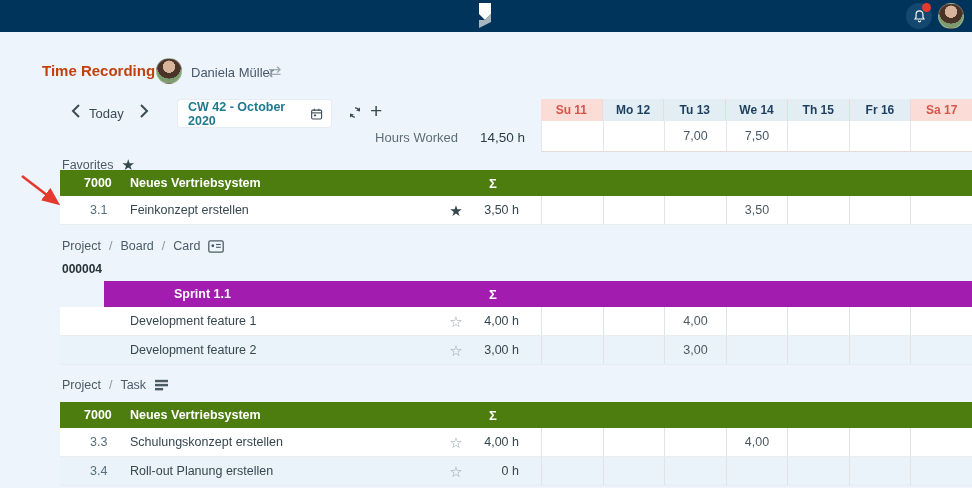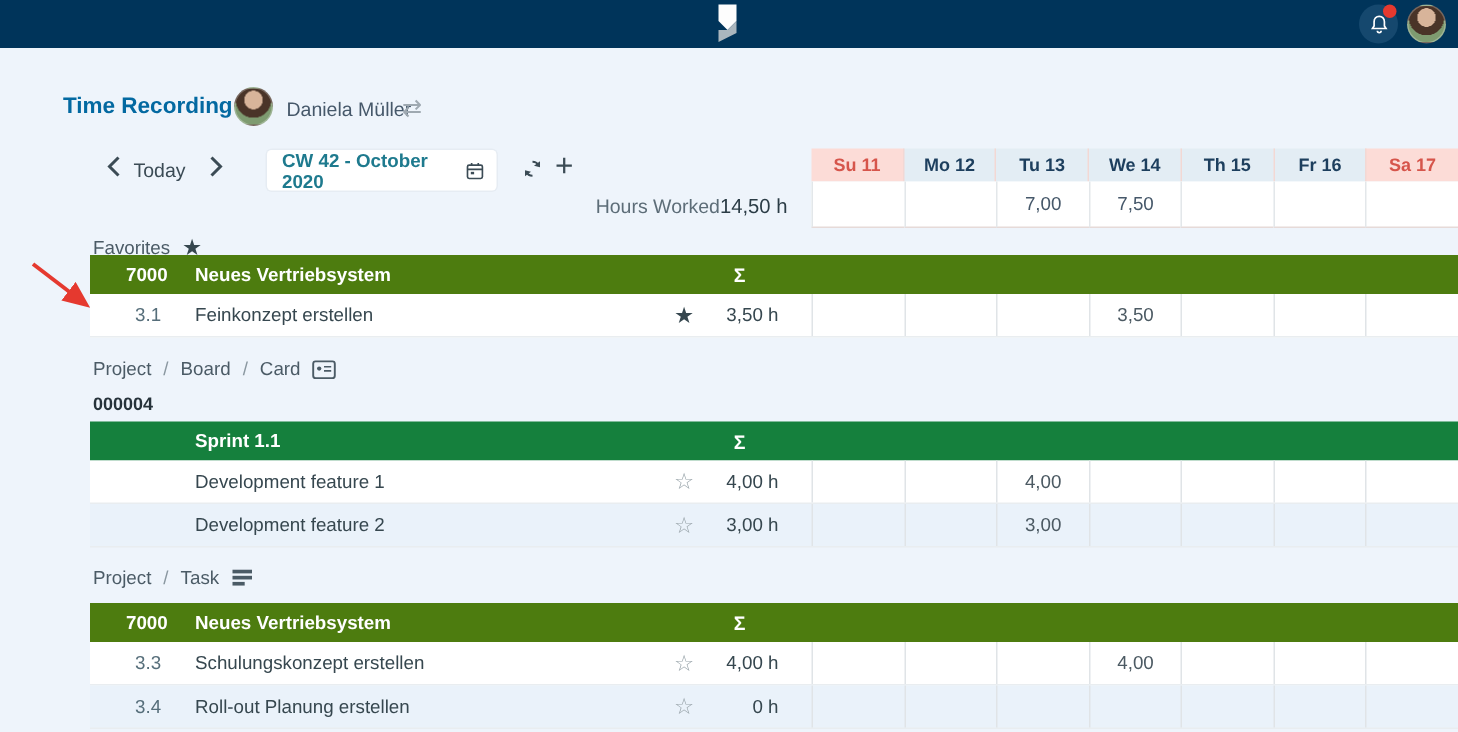--- a/index.html
+++ b/index.html
@@ -12,38 +12,38 @@
               background:#15486e; display:flex; align-items:center; justify-content:center; cursor:pointer; }
   .bell-dot { position:absolute; right:41px; top:3px; width:9px; height:9px; border-radius:50%; background:#e5392f; }
   .avatar { border-radius:50%; background:
       radial-gradient(circle at 50% 32%, #d8b49a 0 30%, #4a3428 31% 58%, #7e9b70 59%);
       border:1px solid rgba(255,255,255,.25); }
   .avatar.top { position:absolute; right:8px; top:3px; width:26px; height:26px; }
 
   .cursor-wrap { position:absolute; left:472px; top:2px; }
 
   
-  .page-title { position:absolute; left:42px; top:62px; font-size:15px; font-weight:bold; color:#0369a1; }
+  .page-title { position:absolute; left:42px; top:62px; font-size:15px; font-weight:bold; color:#c2410c; }
   .avatar.hdr { position:absolute; left:156px; top:58px; width:26px; height:26px; }
   .user-name { position:absolute; left:191px; top:65px; font-size:13px; color:#46586a; }
   .swap-btn { position:absolute; left:268px; top:62px; font-size:16px; color:#9fa9b1; cursor:pointer; }
 
   
   .chev { position:absolute; top:104px; width:14px; height:16px; cursor:pointer; }
   .today-btn { position:absolute; left:89px; top:106px; font-size:13px; color:#3b4b55; cursor:pointer; }
   .period-box { position:absolute; left:178px; top:100px; width:153px; height:27px; background:#fff;
                 border-radius:3px; display:flex; align-items:center; justify-content:center;
                 padding:0 8px 0 10px; cursor:pointer; box-shadow:0 0 0 1px rgba(0,0,0,0.03); }
   .period-text { font-size:12.5px; font-weight:bold; color:#1e7a8e; }
   .tool-ico { position:absolute; top:104px; color:#3b4b55; cursor:pointer; }
   .plus-ico { position:absolute; left:370px; top:99px; font-size:21px; font-weight:400; color:#3b4b55; cursor:pointer; }
 
   
   .summary { position:absolute; left:300px; top:130px; width:225px; display:flex;
-             justify-content:flex-end; align-items:flex-start; }
+             justify-content:flex-end; align-items:flex-start; gap:22px; }
   .summary .lbl { font-size:13px; color:#5d6d78; }
   .summary .val { font-size:13.5px; font-weight:normal; color:#2b3c46; }
 
   
   .daygrid { position:absolute; left:541px; width:431px; display:flex; }
   .dhead { flex:1; height:22px; line-height:22px; text-align:center; font-size:12px; font-weight:bold;
            background:#e3edf4; color:#1d3f5e; border-left:1px solid #f2d8d4; }
   .dhead:first-child { border-left:none; }
   .dhead.weekend { background:#fcdcd7; color:#d6554b; }
   .dtotal { flex:1; height:31px; line-height:31px; text-align:center; font-size:12.5px; color:#46586a;
@@ -52,21 +52,21 @@
   
   .sec-label { position:absolute; left:62px; font-size:12.5px; color:#4b5b66; display:flex; align-items:center; gap:8px; }
   .sec-label .star { color:#36474f; font-size:15px; }
   .crumb-sep { color:#8a97a0; }
   .code-label { position:absolute; left:62px; font-size:12px; font-weight:bold; color:#26323a; }
 
   
   .ttable { position:absolute; left:60px; width:912px; }
   .thead { display:flex; align-items:center; height:26px; color:#fff; font-weight:bold; font-size:12.5px; }
   .thead.teal { background:#4d7c0f; }
-  .thead.blue { background:#15803d; }
+  .thead.blue { background:#a21caf;margin-left:44px; }
   .trow { display:flex; align-items:stretch; height:29px; background:#fff; border-bottom:1px solid #e9edf0; }
   .trow.alt { background:#eaf2fa; }
   .lpart { width:481px; display:flex; align-items:center; }
   .c-code { width:70px; padding-left:30px; font-size:12.5px; color:#566e7a; }
   .c-code.hd { padding-left:24px; color:#fff; font-weight:bold; }
   .c-title { flex:1; font-size:12.5px; color:#36474f; }
   .c-title.hd { color:#fff; font-weight:bold; }
   .c-star { width:22px; text-align:center; font-size:15px; color:#9aa5ab; cursor:pointer; line-height:29px; }
   .c-star.on { color:#36474f; }
   .c-sum { width:52px; text-align:center; font-size:13px; }

